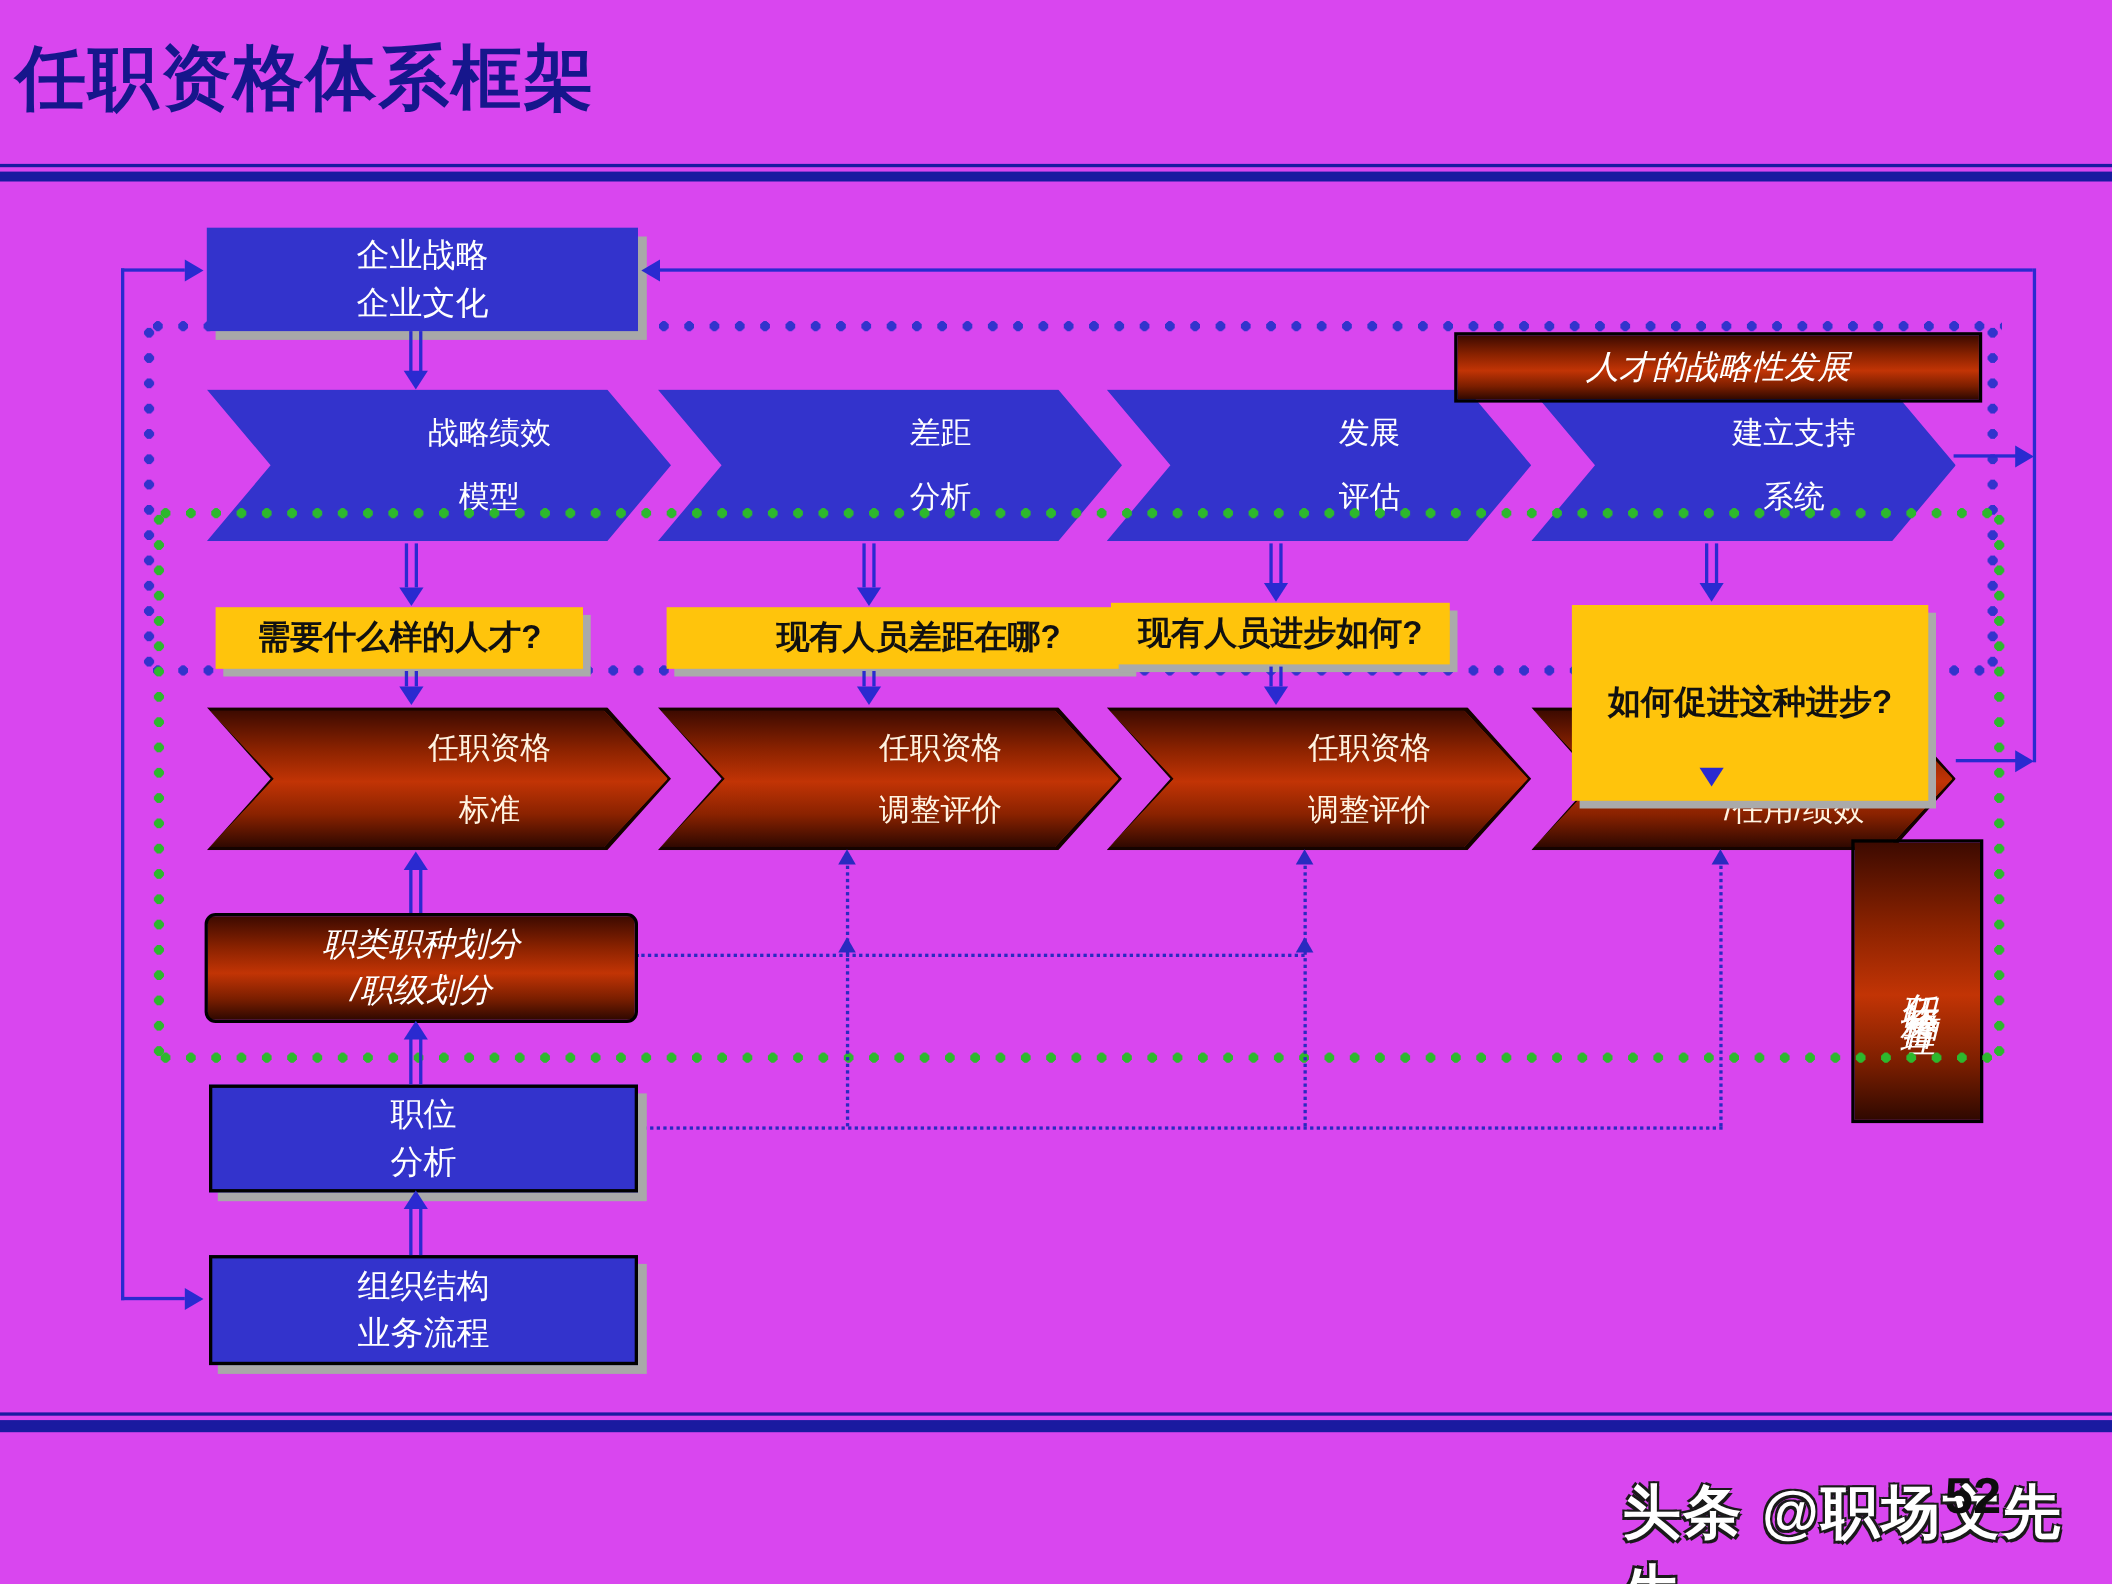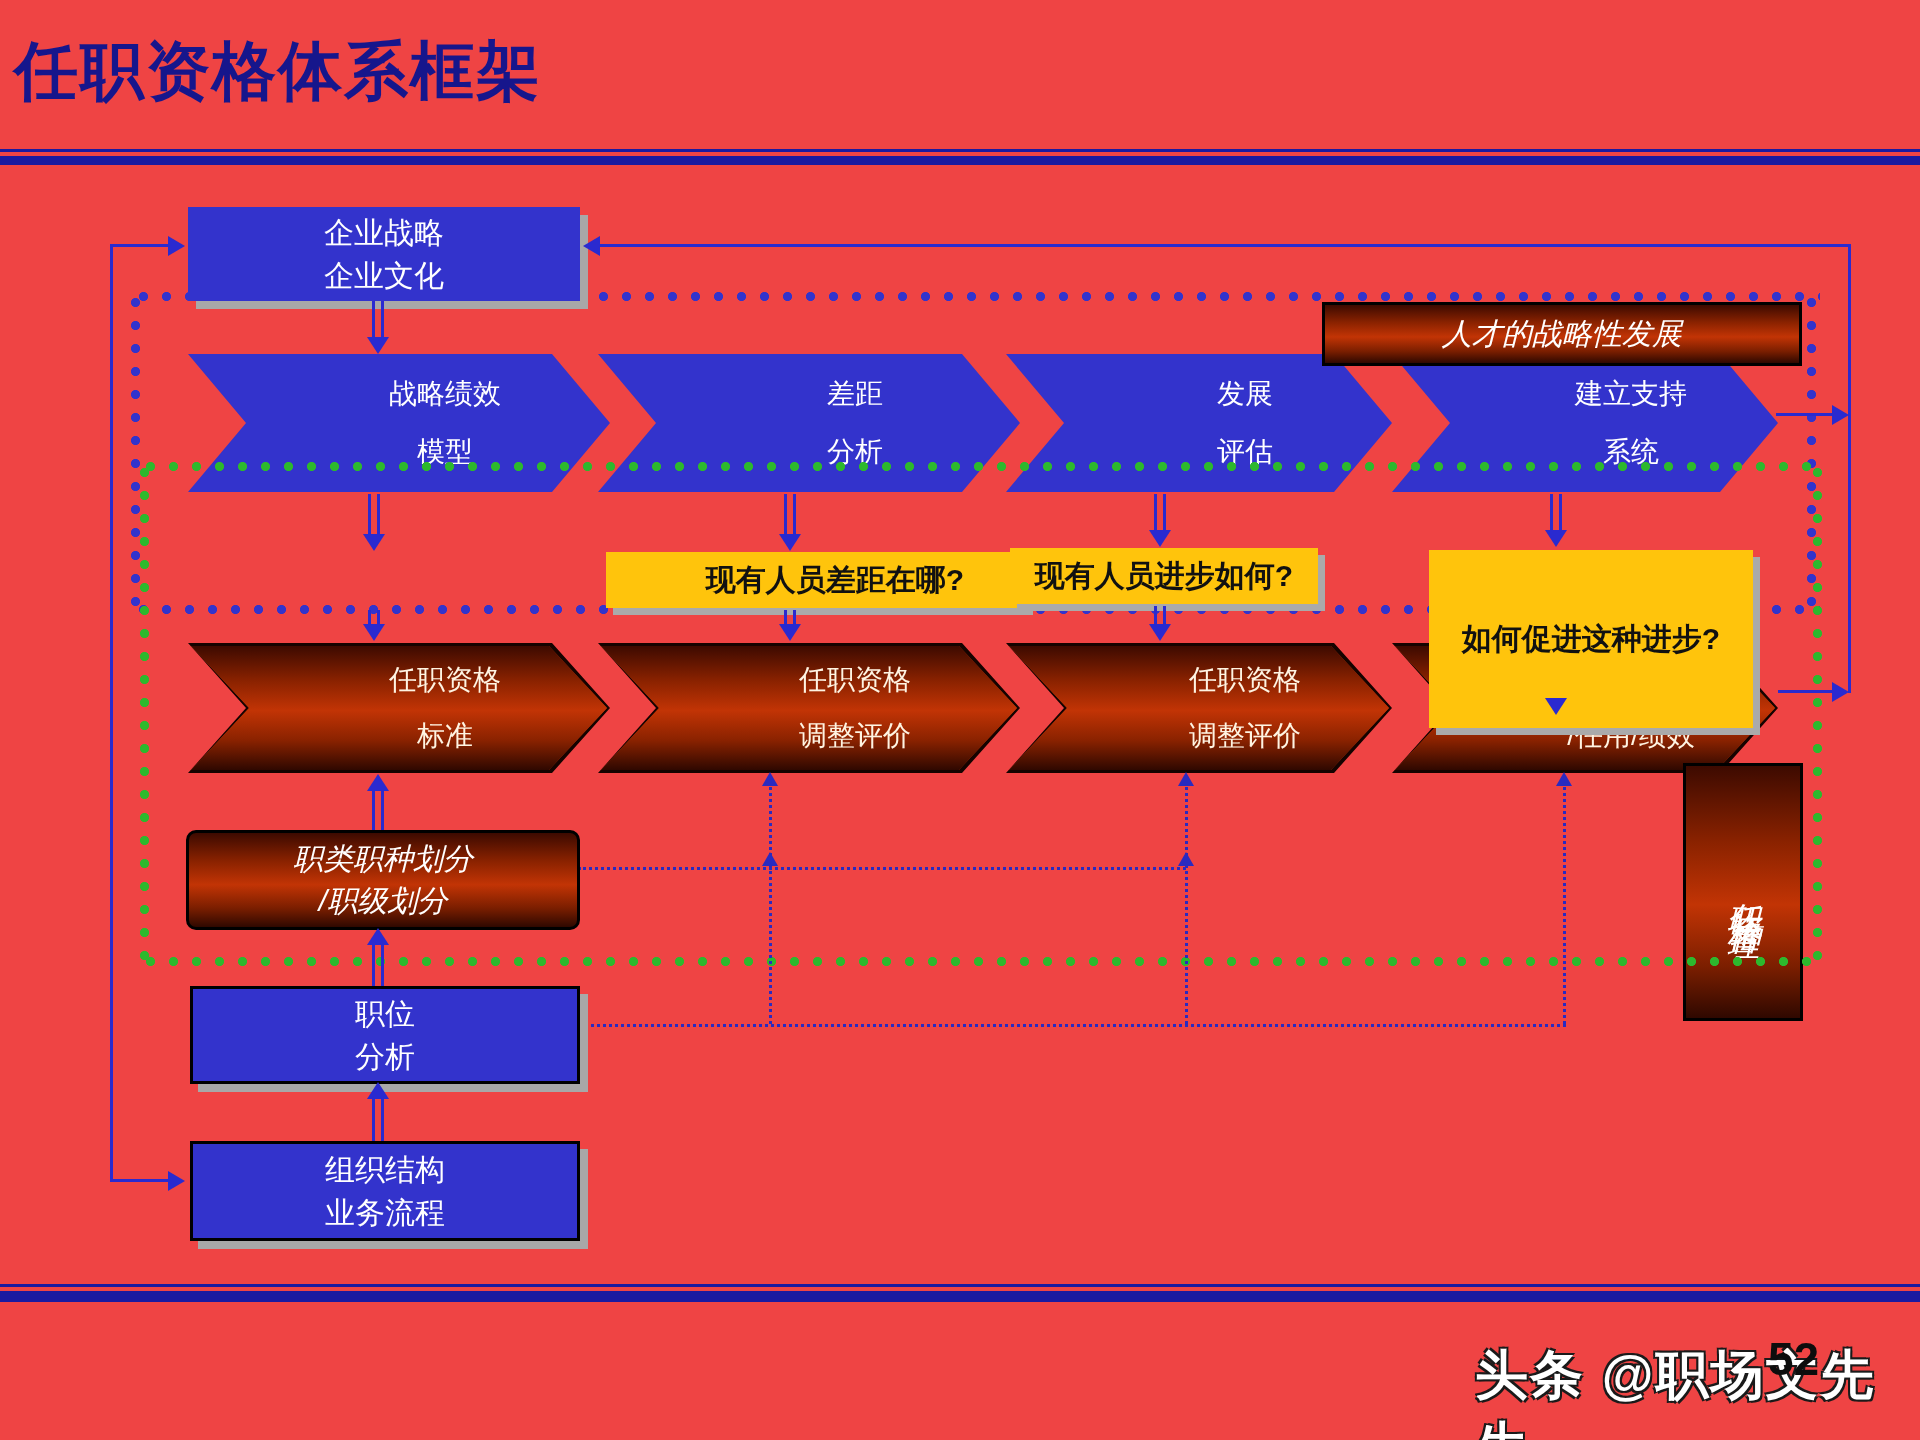--- a/index.html
+++ b/index.html
@@ -1,16 +1,16 @@
 <!DOCTYPE html>
 <html><head>
 <meta charset="utf-8">
 <style>
   html,body{margin:0;padding:0;background:#fff;}
-  #page{position:relative;width:1920px;height:1440px;background:#ef4444;overflow:hidden;
+  #page{position:relative;width:1920px;height:1440px;background:#d946ef;overflow:hidden;
         font-family:"Liberation Sans","DejaVu Sans",sans-serif;}
   .abs{position:absolute;}
   
   .chev{clip-path:polygon(0% 0%,calc(100% - 58px) 0%,100% 50%,calc(100% - 58px) 100%,0% 100%,58px 50%);}
   .chev-blue{background:#3333cc;filter:drop-shadow(8px 8px 0 #a8a8a8);z-index:2;}
   .chev-red-outer{background:#150300;filter:drop-shadow(8px 8px 0 #a8a8a8);z-index:2;}
   .chev-red-inner{position:absolute;left:3px;top:3px;right:3px;bottom:3px;
     background:linear-gradient(180deg,#3d0a00 0%,#93260184 30%,#c23405 52%,#8a2200 75%,#2f0800 100%);
     background-color:#a82c04;
     background-image:linear-gradient(180deg,#3d0a00 0%,#8a2200 28%,#c23405 52%,#8a2200 76%,#2f0800 100%);}
@@ -101,20 +101,23 @@
   <div class="abs chev-label" style="left:1006px;top:354px;width:386px;height:138px;">
     <span>发展</span>
     <span>评估</span>
   </div>
   <div class="abs chev chev-blue" style="left:1392px;top:354px;width:386px;height:138px;"></div>
   <div class="abs chev-label" style="left:1392px;top:354px;width:386px;height:138px;">
     <span>建立支持</span>
     <span>系统</span>
   </div>
 
+  <div class="abs yellowbox" style="left:196px;top:552px;width:334px;height:56px;">
+    <span>需要什么样的人才?</span>
+  </div>
   <div class="abs yellowbox" style="left:606px;top:552px;width:382px;height:56px;padding-left:38px;">
     <span>现有人员差距在哪?</span>
   </div>
   <div class="abs yellowbox" style="left:1010px;top:548px;width:308px;height:56px;">
     <span>现有人员进步如何?</span>
   </div>
   <div class="abs yellowbox" style="left:1429px;top:550px;width:288px;height:178px;padding:0 18px;">
     <span>如何促进这种进步?</span>
   </div>
 

